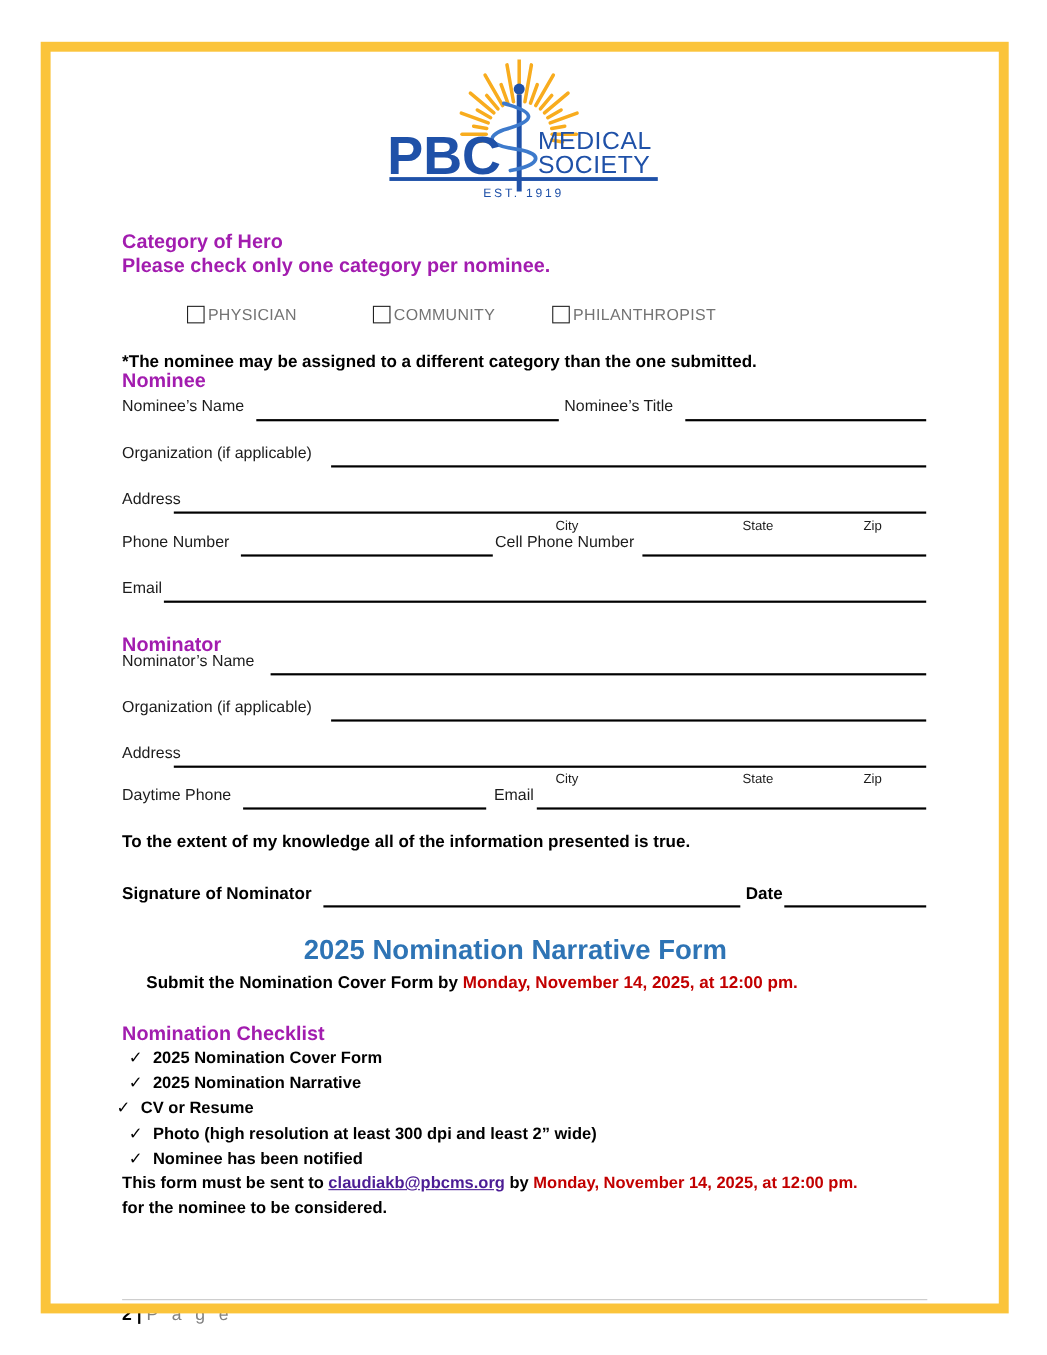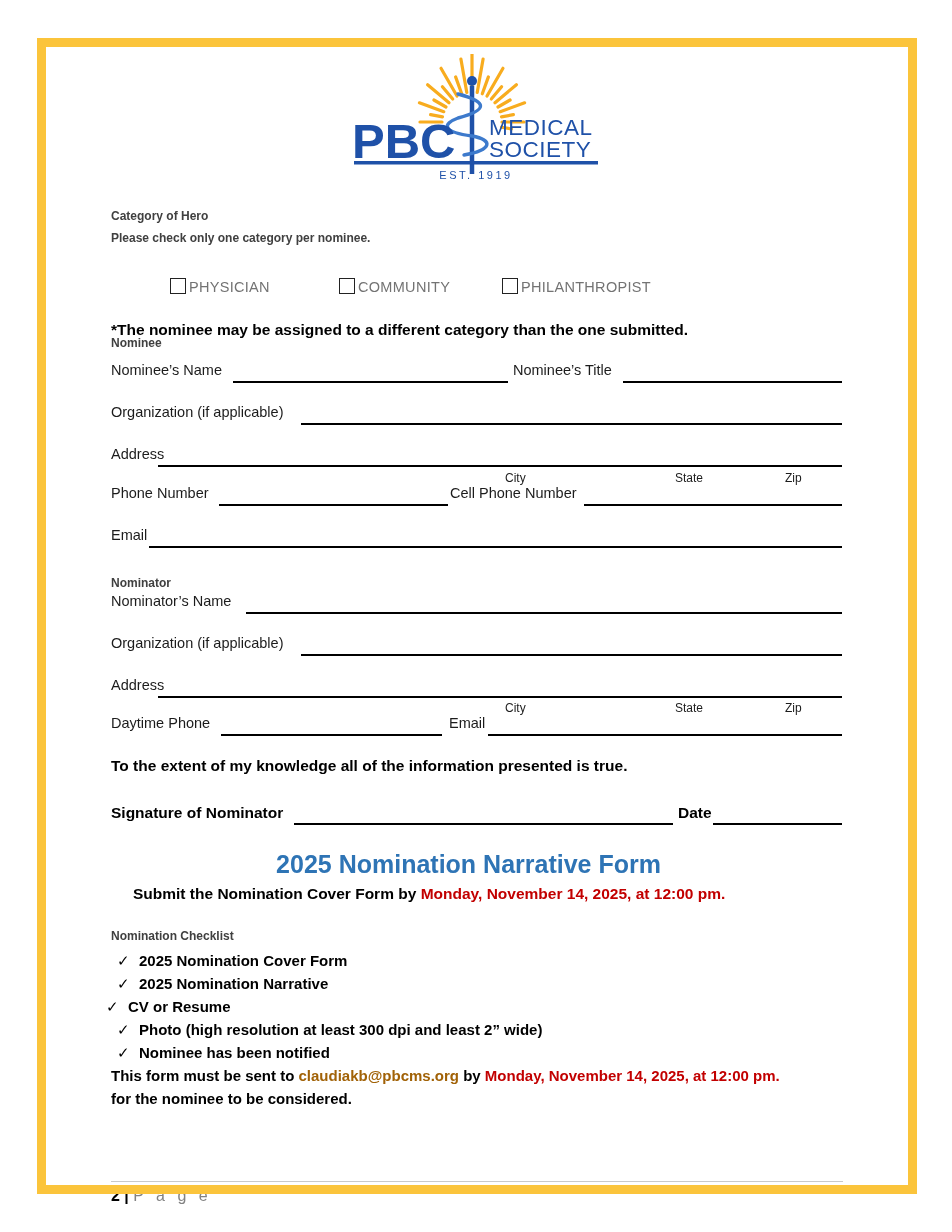--- a/index.html
+++ b/index.html
@@ -5,30 +5,30 @@
   * { margin:0; padding:0; box-sizing:border-box; }
   html,body { background:#ffffff; }
   .page {
     position:relative; width:952px; height:1232px; background:#fff;
     font-family:"Liberation Sans", sans-serif; color:#000; overflow:hidden;
   }
   .frame {
     position:absolute; left:37px; top:38px; width:880px; height:1156px;
     border:9px solid #FBC43B; z-index:3; pointer-events:none;
   }
-  .sechead { position:absolute; color:#404040; font-weight:bold; font-size:12px; }
+  .sechead { position:absolute; color:#a21caf; font-weight:bold; font-size:18px; }
   .lbl { position:absolute; font-size:14.5px; color:#1c1c1c; white-space:nowrap; }
   .boldtxt { position:absolute; font-size:15.5px; font-weight:bold; color:#000; white-space:nowrap; }
   .blank { position:absolute; border-top:2.5px solid #000; height:0; }
   .csz { position:absolute; font-size:12px; color:#1c1c1c; }
   .checkbox { position:absolute; width:16px; height:16px; border:1.5px solid #222; background:#fff; }
   .cblabel { position:absolute; font-size:14.5px; color:#737373; letter-spacing:0.3px; white-space:nowrap; }
   .title { position:absolute; left:0; width:937px; text-align:center; color:#2E74B5; font-weight:bold; font-size:25px; }
   .red { color:#C20000; }
-  .maillink { color:#a16207; cursor:pointer; }
+  .maillink { color:#4c1d95; text-decoration:underline; cursor:pointer; }
   .checkitem { position:absolute; font-size:15px; font-weight:bold; color:#000; white-space:nowrap; }
   .checkmark { display:inline-block; width:22px; font-weight:normal; }
   .footer-line { position:absolute; left:111px; top:1181px; width:732px; border-top:1.5px solid #C9C9C9; z-index:1; }
   .footer-text { position:absolute; left:111px; top:1187px; z-index:1; font-size:16px; white-space:pre; }
   .footer-text .num { font-weight:bold; color:#000; }
   .footer-text .pg { color:#828282; letter-spacing:4px; }
   .logo { position:absolute; left:352px; top:54px; width:248px; height:134px; }
   .logo text { font-family:"Liberation Sans", sans-serif; }
 </style>
 </head>

